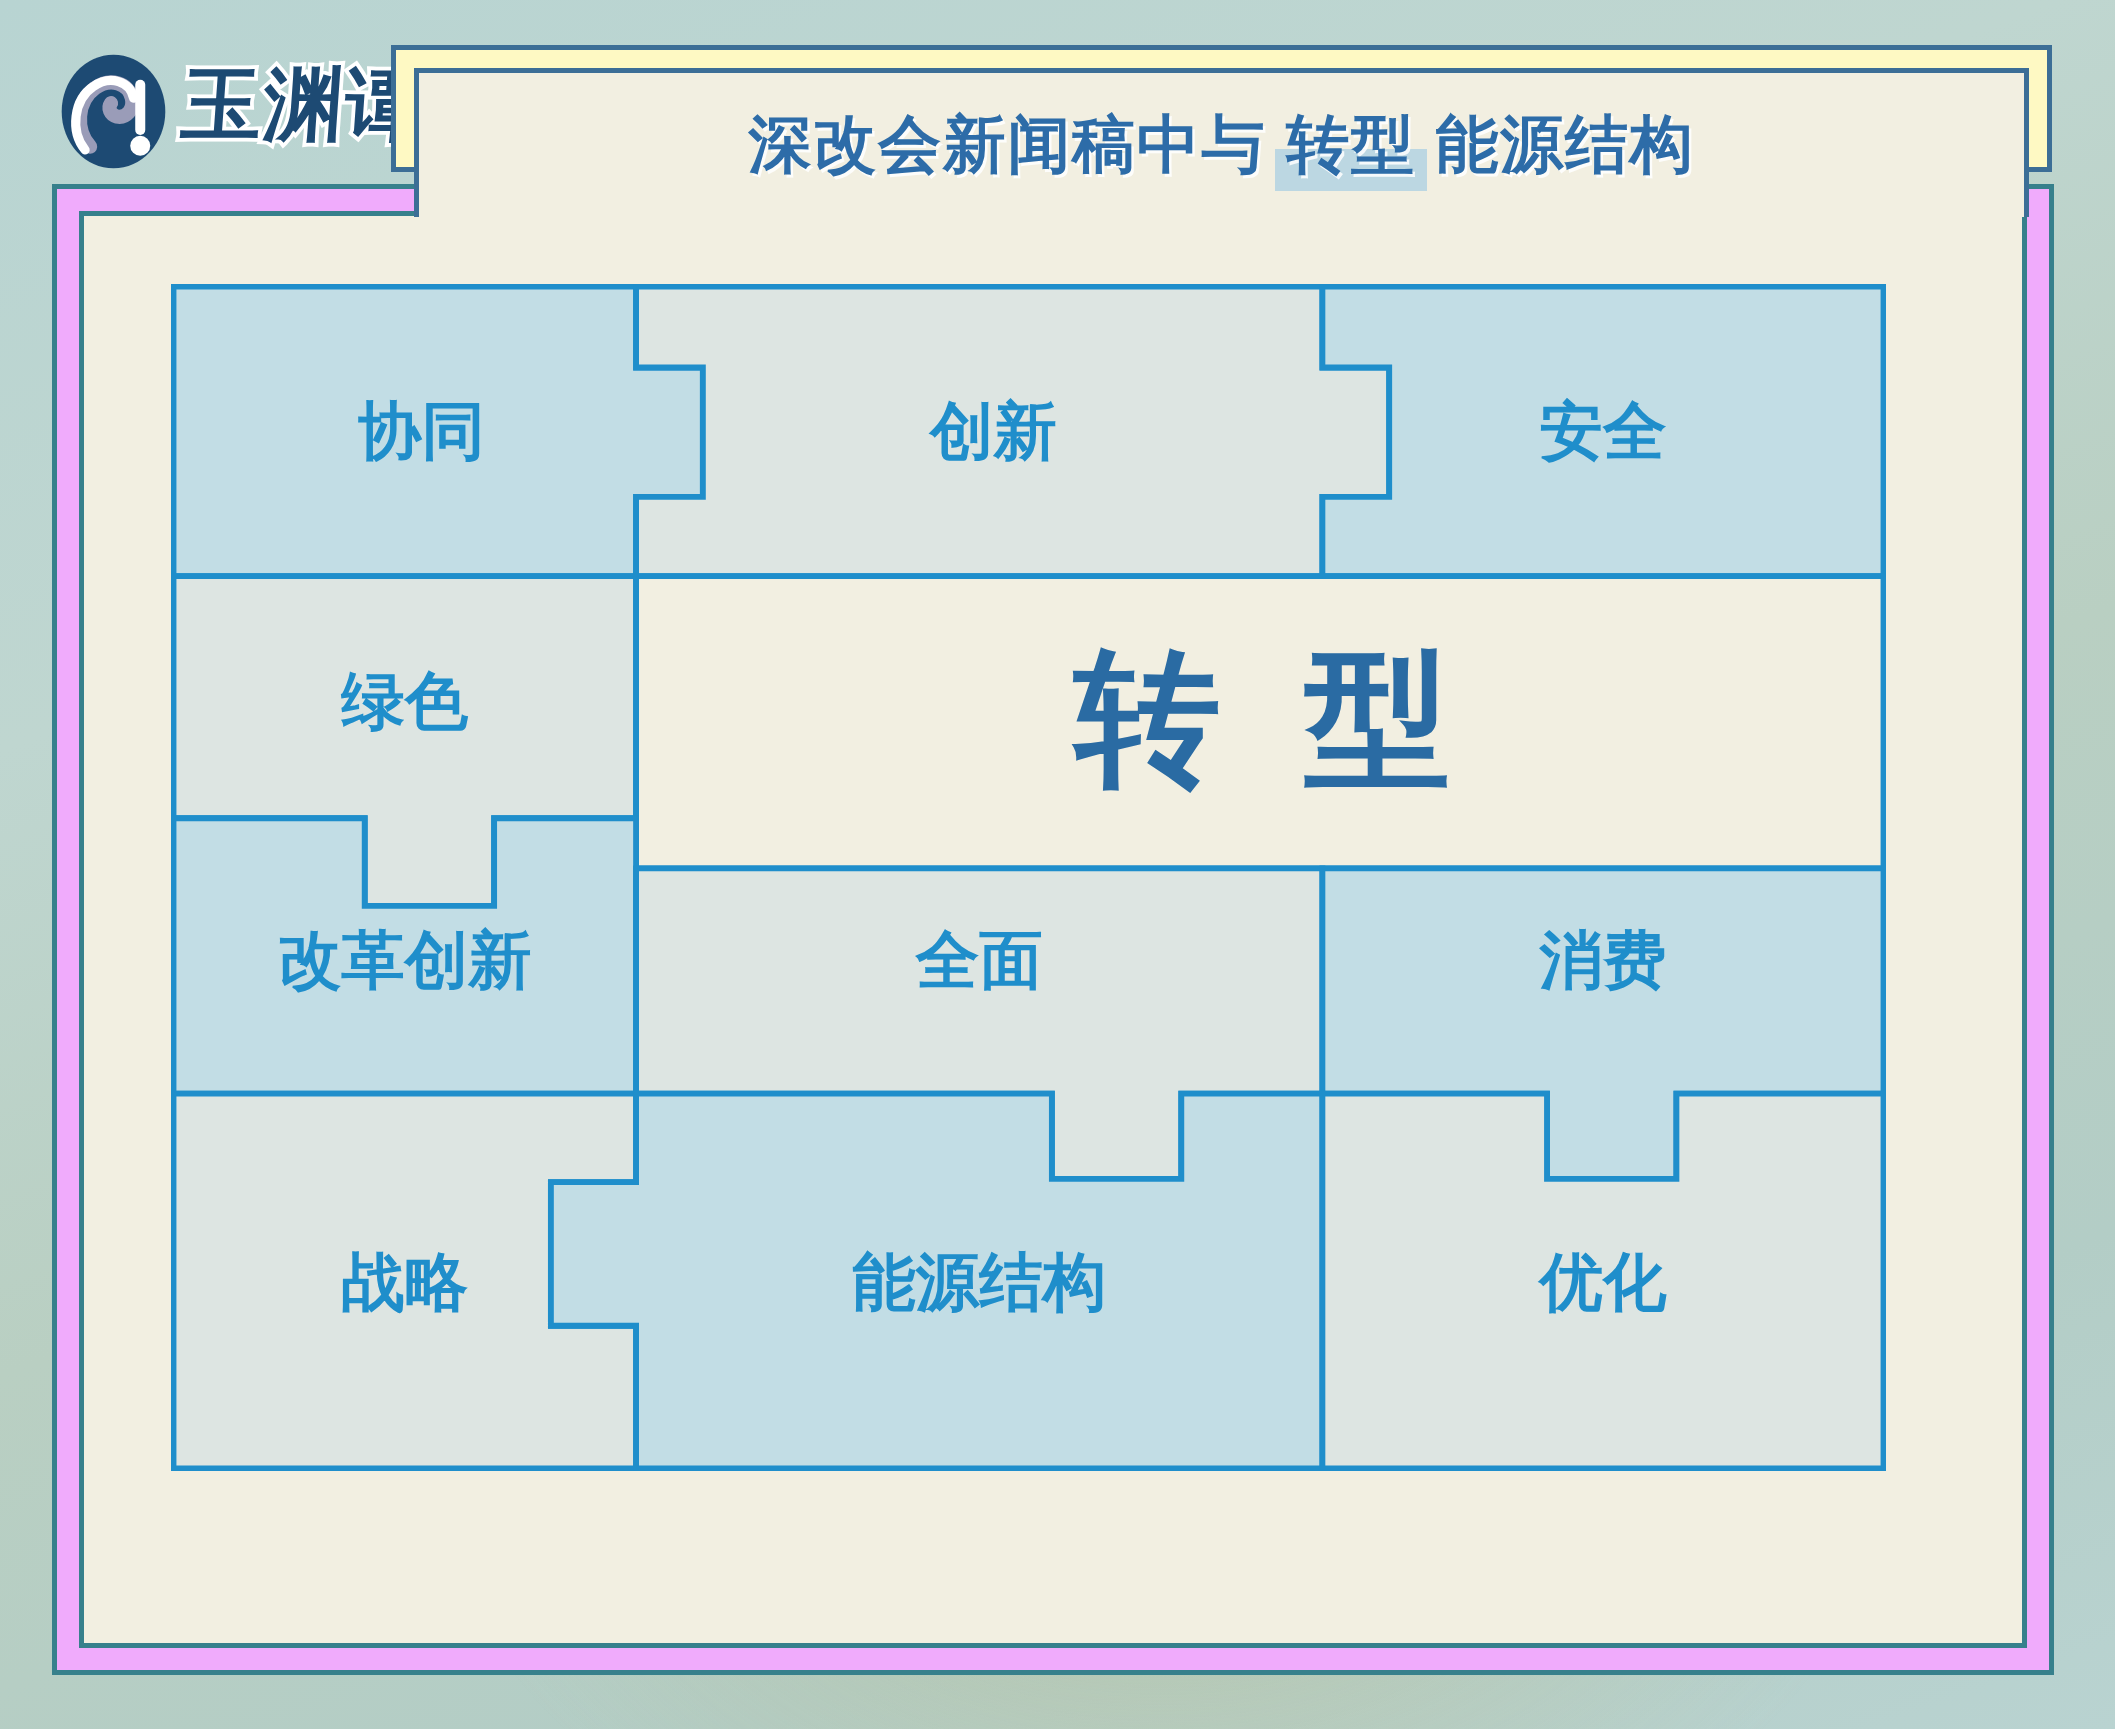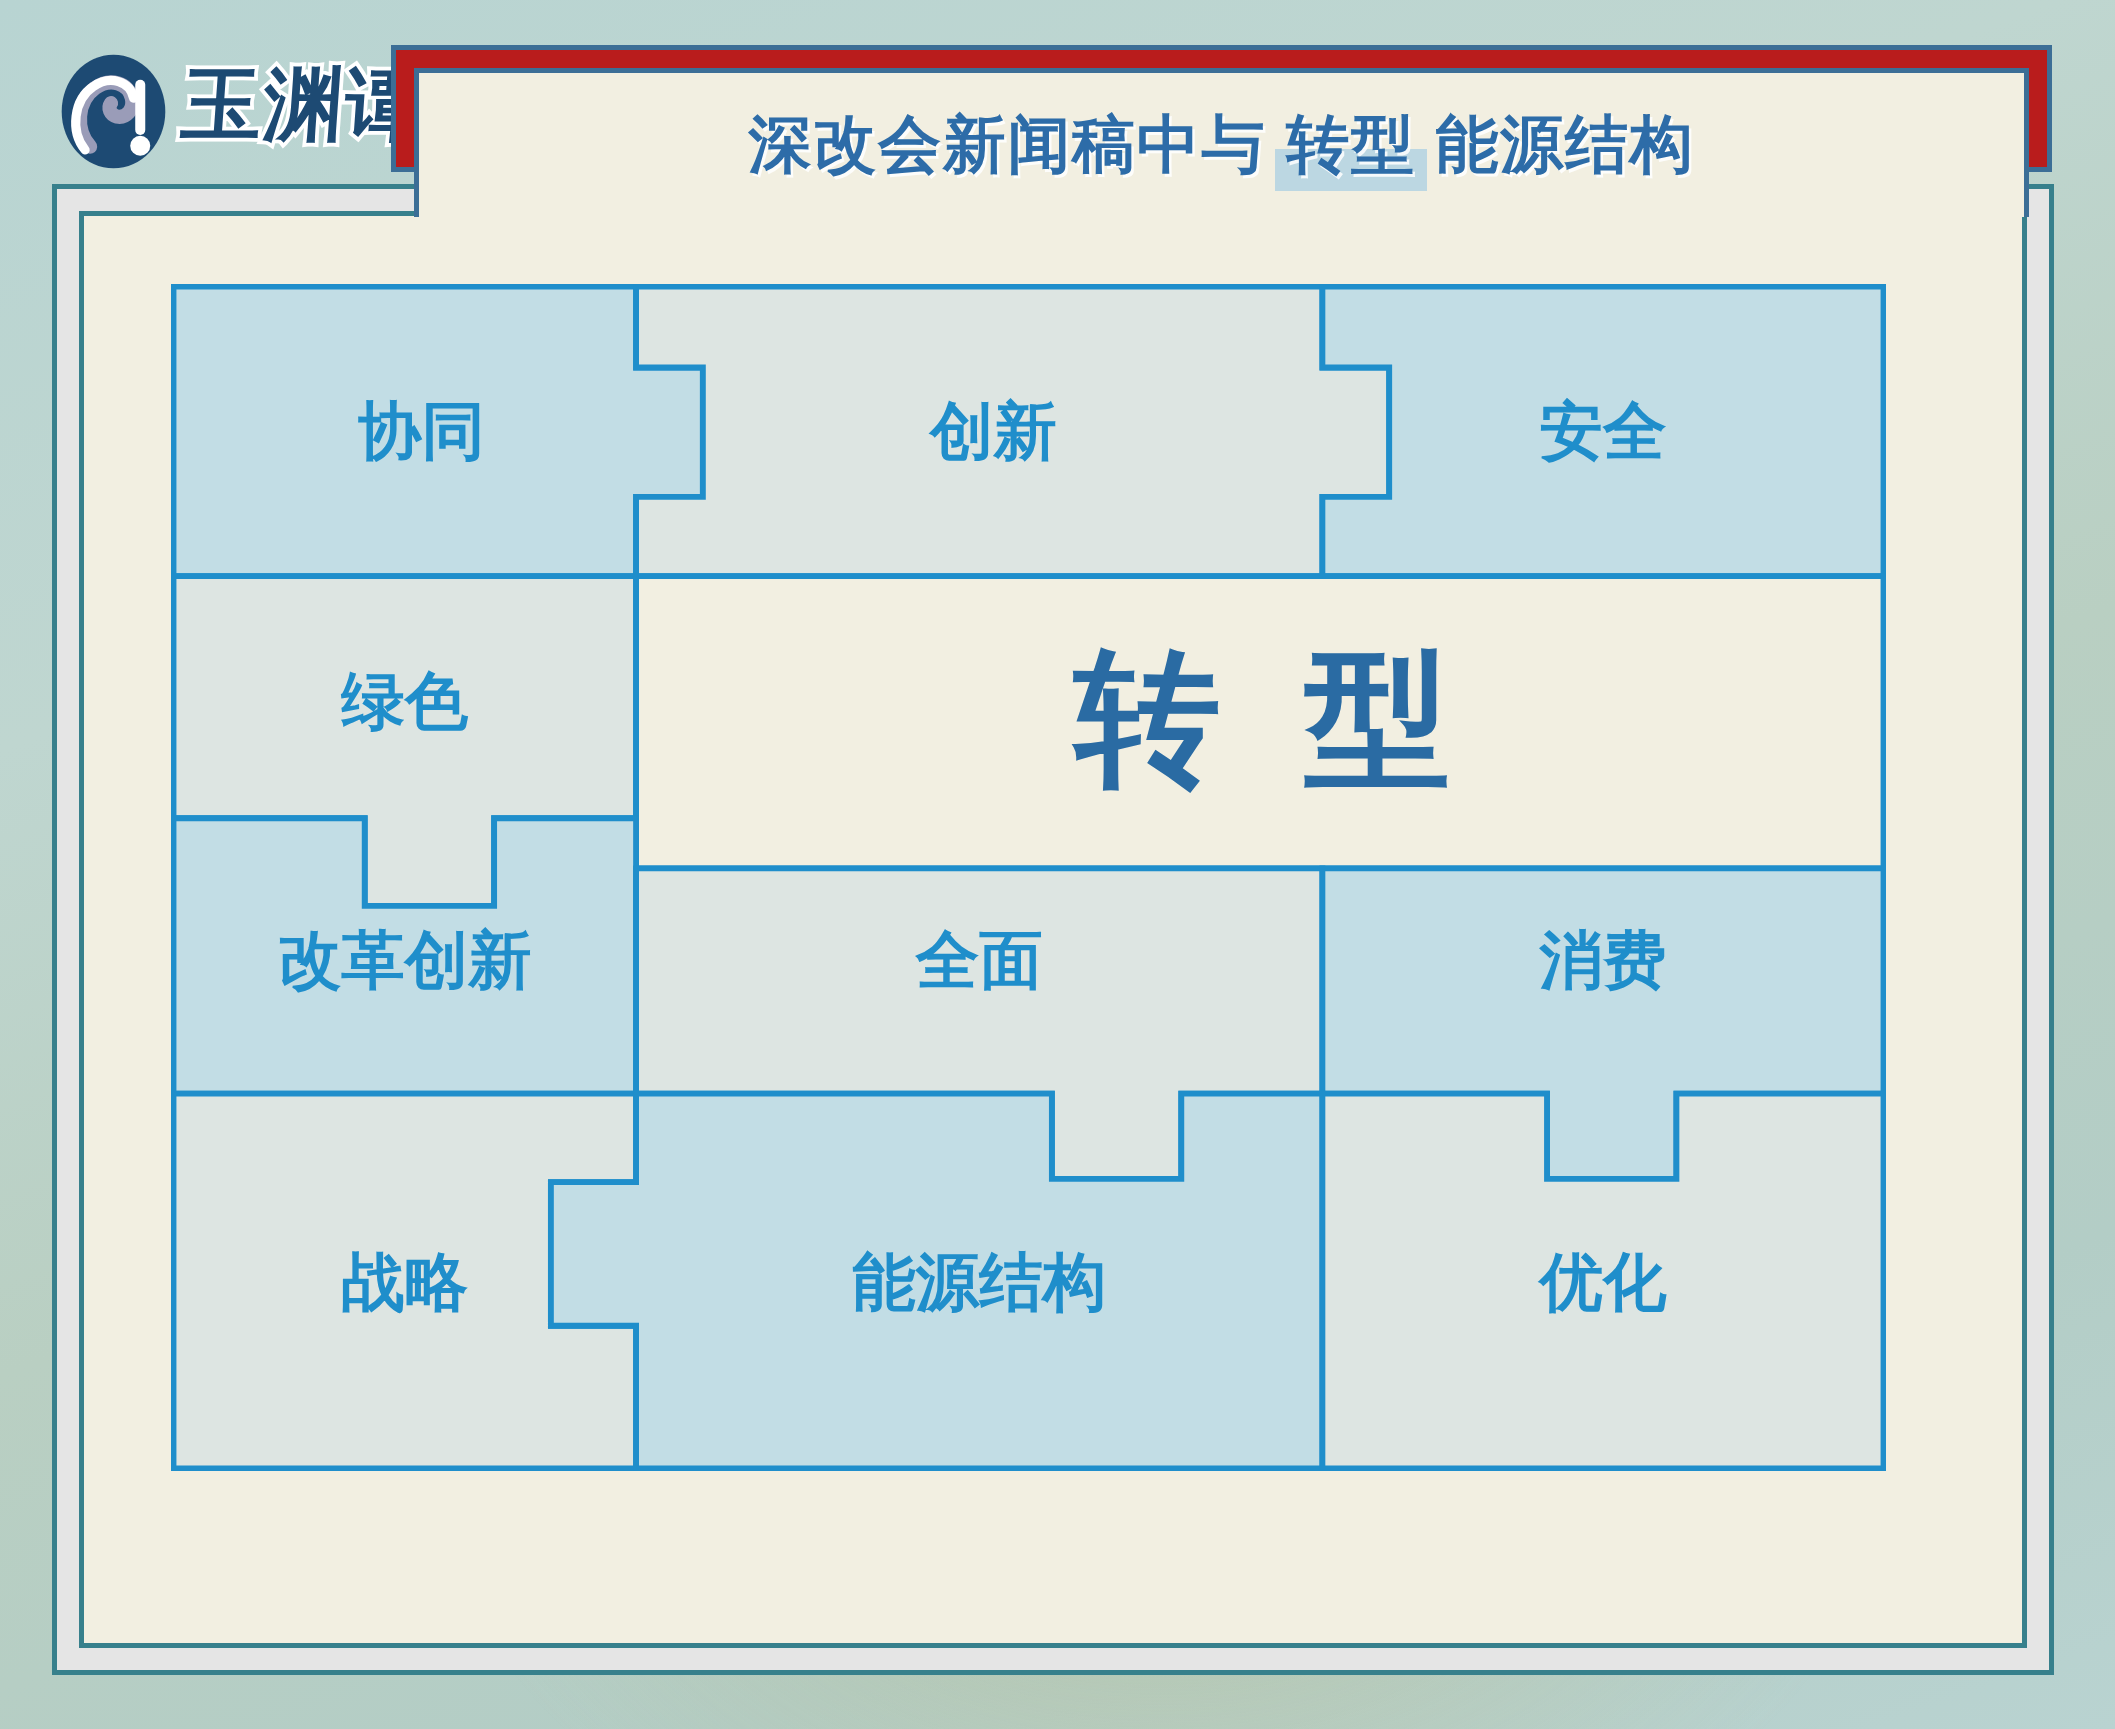--- a/index.html
+++ b/index.html
@@ -20,21 +20,21 @@
     font-size:80px;font-weight:bold;color:#1d4a73;
     font-family:"Liberation Serif","DejaVu Serif",serif;
     letter-spacing:1.7px;line-height:1.25;
     -webkit-text-stroke:7.5px #ffffff;paint-order:stroke fill;
     white-space:nowrap;transform:skewX(-4deg);
   }
 
   
   #title-banner{
     position:absolute;left:391px;top:45px;width:1661px;height:127px;
-    background:#b91c1c;border:5.8px solid #3c6e96;box-sizing:border-box;
+    background:#fef9c3;border:5.8px solid #3c6e96;box-sizing:border-box;
     z-index:5;
   }
   #title-banner-inner{
     position:absolute;left:18.4px;top:18.4px;right:18.4px;bottom:-50px;
     border:5px solid #3c6e96;border-bottom:none;background:#f2efe1;
     box-sizing:border-box;
   }
   #title-banner-bevel{
     position:absolute;right:-0.8px;top:-0.8px;width:50px;height:50px;overflow:hidden;
   }
@@ -51,21 +51,21 @@
   }
   .hl-wrap{position:relative;display:inline-block;padding:0 11.7px;margin:0 8.3px;font-family:Liberation Serif, serif;}
   .hl-wrap .hl-bg{
     position:absolute;left:0;right:0;bottom:-3.3px;height:42px;background:#bcd7e2;z-index:0;
   }
   .hl-wrap .hl-tx{position:relative;z-index:1;}
 
   
   #main-frame{
     position:absolute;left:52px;top:184px;width:2002px;height:1491px;
-    background:#e5e5e5;border:5.8px solid #37808c;box-sizing:border-box;
+    background:#f0abfc;border:5.8px solid #37808c;box-sizing:border-box;
   }
   #main-frame-inner{
     position:absolute;left:22px;top:22px;right:22px;bottom:22px;
     border:5px solid #37808c;background:#f2efe1;box-sizing:border-box;
   }
   .bevel-tr{position:absolute;right:-0.8px;top:-0.8px;width:53px;height:53px;overflow:hidden;}
   .bevel-tr:after{content:"";position:absolute;left:-25px;top:-25px;width:77px;height:77px;
     border-bottom:5px solid #37808c;transform:rotate(45deg);}
   .bevel-bl{position:absolute;left:-0.8px;bottom:-0.8px;width:53px;height:53px;overflow:hidden;}
   .bevel-bl:after{content:"";position:absolute;left:-25px;top:1.7px;width:77px;height:77px;

